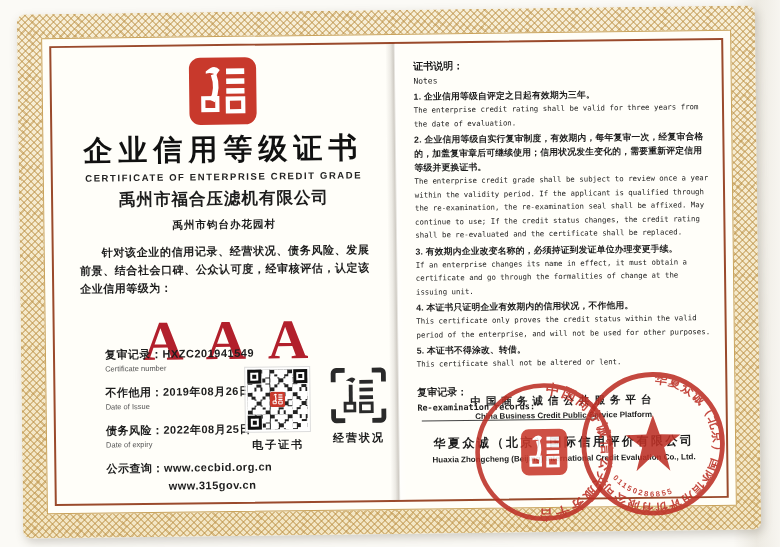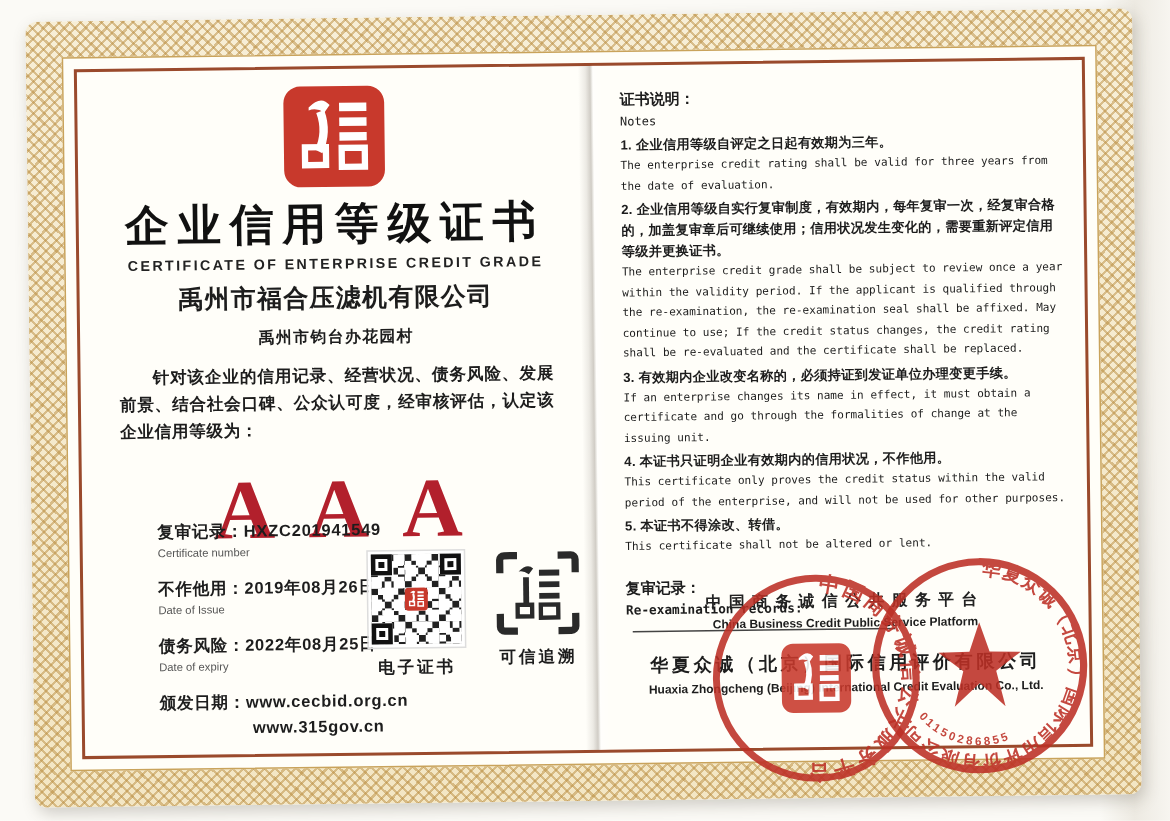--- a/index.html
+++ b/index.html
@@ -106,21 +106,21 @@
        </div>
        <div class="frow">
          <div class="fcn"><span>不作他用：</span><span>2019年08月26日</span></div>
          <div class="fen">Date of Issue</div>
        </div>
        <div class="frow">
          <div class="fcn"><span>债务风险：</span><span>2022年08月25日</span></div>
          <div class="fen">Date of expiry</div>
        </div>
        <div class="frow">
-         <div class="fcn"><span>颁发日期：</span><span>www.cecbid.org.cn</span></div>
+         <div class="fcn"><span>公示查询：</span><span>www.cecbid.org.cn</span></div>
          <div class="fcn url2">www.315gov.cn</div>
        </div>
      </div>
 
      <div class="codes">
        <div>
          <div class="qr">
            <span class="finder f1"></span>
            <span class="finder f2"></span>
            <span class="finder f3"></span>
@@ -145,21 +145,21 @@
                <path d="M17,15 q6,-6 10,-2 l-3,4 q-4,-3 -7,-2 z"></path>
                <rect x="20" y="19" width="4" height="18"></rect>
                <rect x="16" y="38" width="10" height="8" fill="none" stroke="#2a2a2a" stroke-width="3"></rect>
                <rect x="31" y="14" width="14" height="4"></rect>
                <rect x="31" y="22" width="14" height="4"></rect>
                <rect x="31" y="30" width="14" height="4"></rect>
                <rect x="32" y="38" width="12" height="9" fill="none" stroke="#2a2a2a" stroke-width="3"></rect>
              </g>
            </svg>
          </div>
-         <div class="code-label">可信追溯</div>
+         <div class="code-label">经营状况</div>
        </div>
      </div>
    </div>
 
    <div class="fold"></div>
 
    <div class="page right">
      <div class="notes-title">证书说明：</div>
      <div class="notes-sub">Notes</div>
 

